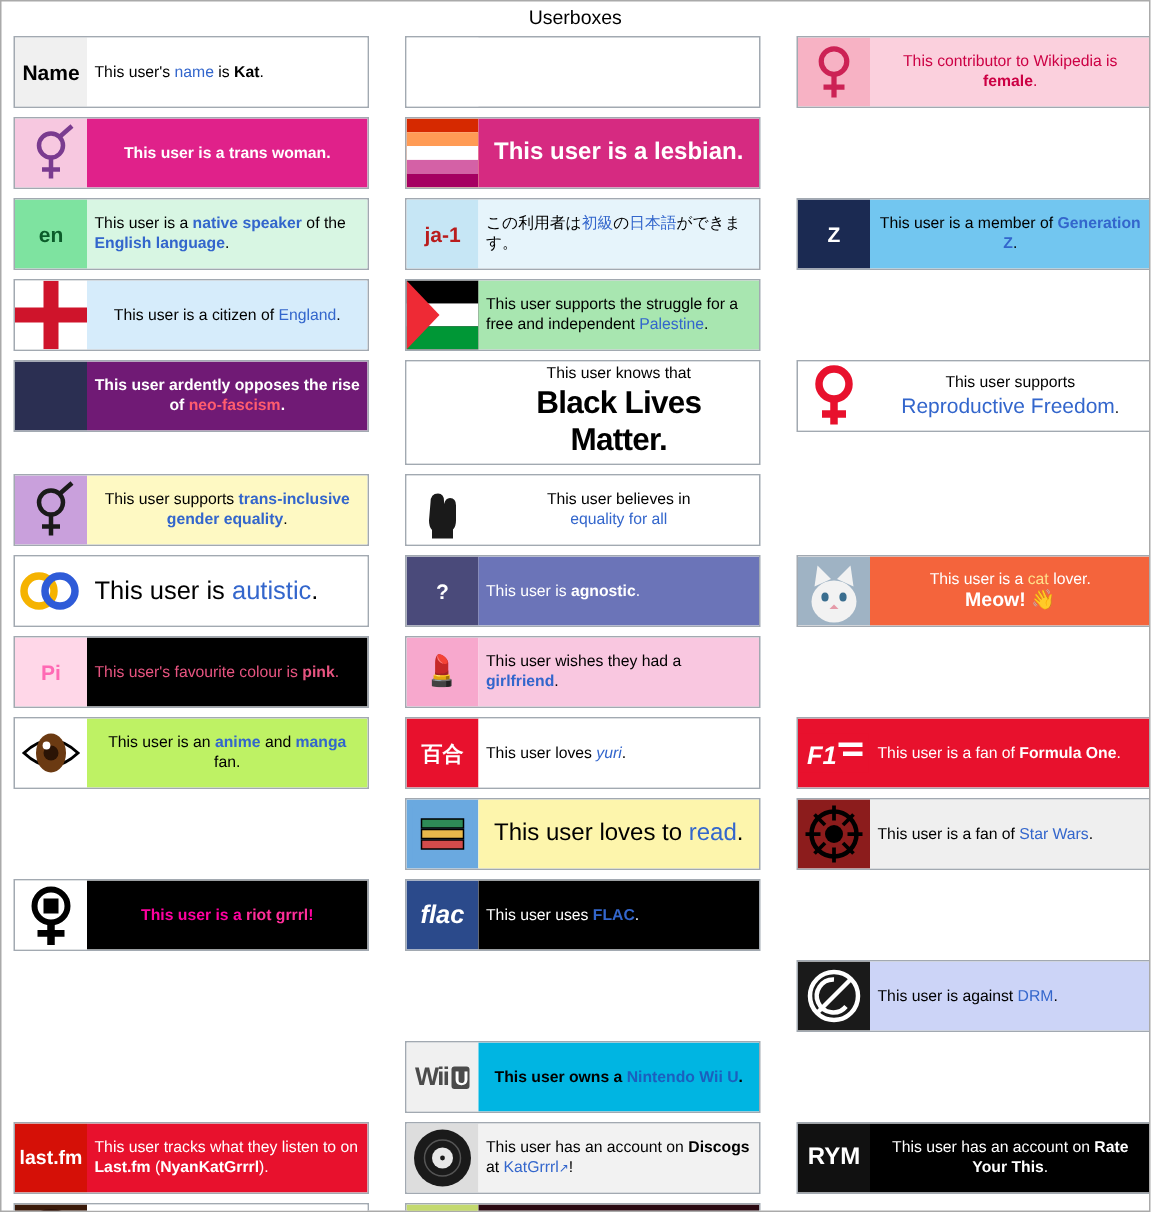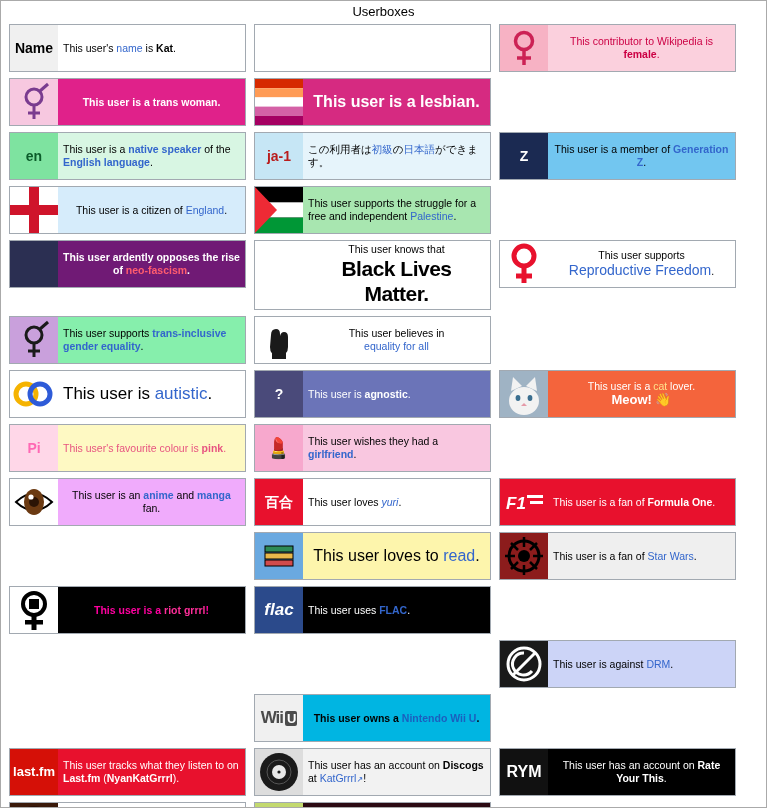--- a/index.html
+++ b/index.html
@@ -6,21 +6,21 @@
   body{
     width:767px;height:808px;
     background:#fff;
     font-family:"Liberation Sans", sans-serif;
     font-size:11px;
     color:#000;
   }
   #page{position:relative;width:767px;height:808px;box-sizing:border-box;border:1px solid #aaa;background:#fff;overflow:hidden;}
   #title{width:100%;text-align:center;font-size:13px;padding:3px 0 5px 0;color:#000;}
   .grid{padding:0 8px;}
-  .row{display:flex;gap:8px;margin-bottom:6px;align-items:flex-start;}
+  .row{display:flex;gap:24px;margin-bottom:6px;align-items:flex-start;}
   .col{width:237px;flex:0 0 237px;}
   .ub{
     display:flex;width:237px;box-sizing:border-box;
     border:1px solid #a2a9b1;
     min-height:48px;
     overflow:hidden;
   }
   .ub .id{
     flex:0 0 48px;width:48px;
     display:flex;align-items:center;justify-content:center;
@@ -243,21 +243,21 @@
             <div class="id" style="background: rgb(201, 160, 220); color: rgb(255, 255, 255);">
               <div class="svgwrap">
                 <svg width="40" height="42" viewBox="0 0 40 42">
                   <circle cx="20" cy="16" r="8" fill="none" stroke="#1a1a1a" stroke-width="3"></circle>
                   <line x1="20" y1="24" x2="20" y2="38" stroke="#1a1a1a" stroke-width="3"></line>
                   <line x1="14" y1="32" x2="26" y2="32" stroke="#1a1a1a" stroke-width="3"></line>
                   <line x1="26" y1="10" x2="34" y2="3" stroke="#1a1a1a" stroke-width="3"></line>
                 </svg>
               </div>
             </div>
-            <div class="info" style="background: #86efac; color: rgb(0, 0, 0);">
+            <div class="info" style="background: #fef9c3; color: rgb(0, 0, 0); text-align: center;">
               <div class="txt">This user supports <span class="lnk b">trans-inclusive gender equality</span>.</div>
             </div>
           </div>
         </div>
         <div class="col">
           <div class="ub">
             <div class="id" style="background: rgb(255, 255, 255); color: rgb(0, 0, 0);">
               <div class="svgwrap">
                 <svg width="40" height="42" viewBox="0 0 40 42">
                   <rect width="40" height="42" fill="#fff"></rect>
@@ -319,21 +319,21 @@
                 <div class="center">This user is a <span style="color:#ffe08a">cat</span> lover.<br><span class="b" style="font-size:13px">Meow! 👋</span></div>
               </div>
             </div>
           </div>
         </div>
       </div>
       <div class="row">
         <div class="col">
           <div class="ub">
             <div class="id" style="background: rgb(255, 215, 232); color: rgb(255, 105, 180);">Pi</div>
-            <div class="info" style="background: #fef9c3; color: rgb(231, 84, 128); align-items: center;">
+            <div class="info" style="background: #000000; color: rgb(231, 84, 128); align-items: center;">
               <div class="txt">This user's favourite colour is <span class="b">pink</span>.</div>
             </div>
           </div>
         </div>
         <div class="col">
           <div class="ub">
             <div class="id" style="background: rgb(247, 168, 205); color: rgb(204, 0, 0);">
               <div class="svgwrap">
                 <span style="font-size:20px">💄</span>
               </div>
@@ -352,21 +352,21 @@
               <div class="svgwrap">
                 <svg width="44" height="42" viewBox="0 0 44 42">
                   <rect width="44" height="42" fill="#fff"></rect>
                   <path d="M4 21 Q22 4 40 21 Q22 38 4 21Z" fill="#fff" stroke="#000" stroke-width="2"></path>
                   <ellipse cx="22" cy="21" rx="10" ry="13" fill="#6b3a12"></ellipse>
                   <circle cx="22" cy="21" r="5" fill="#2b1405"></circle>
                   <circle cx="19" cy="16" r="2.6" fill="#fff"></circle>
                 </svg>
               </div>
             </div>
-            <div class="info" style="background: #f0abfc; color: rgb(0, 0, 0);">
+            <div class="info" style="background: #bef264; color: rgb(0, 0, 0);">
               <div class="txt">
                 <div class="center">This user is an <span class="lnk b">anime</span> and <span class="lnk b">manga</span> fan.</div>
               </div>
             </div>
           </div>
         </div>
         <div class="col">
           <div class="ub">
             <div class="id" style="background: rgb(232, 17, 45); color: rgb(255, 255, 255);">百合</div>
             <div class="info" style="background: rgb(255, 255, 255); color: rgb(0, 0, 0);">

